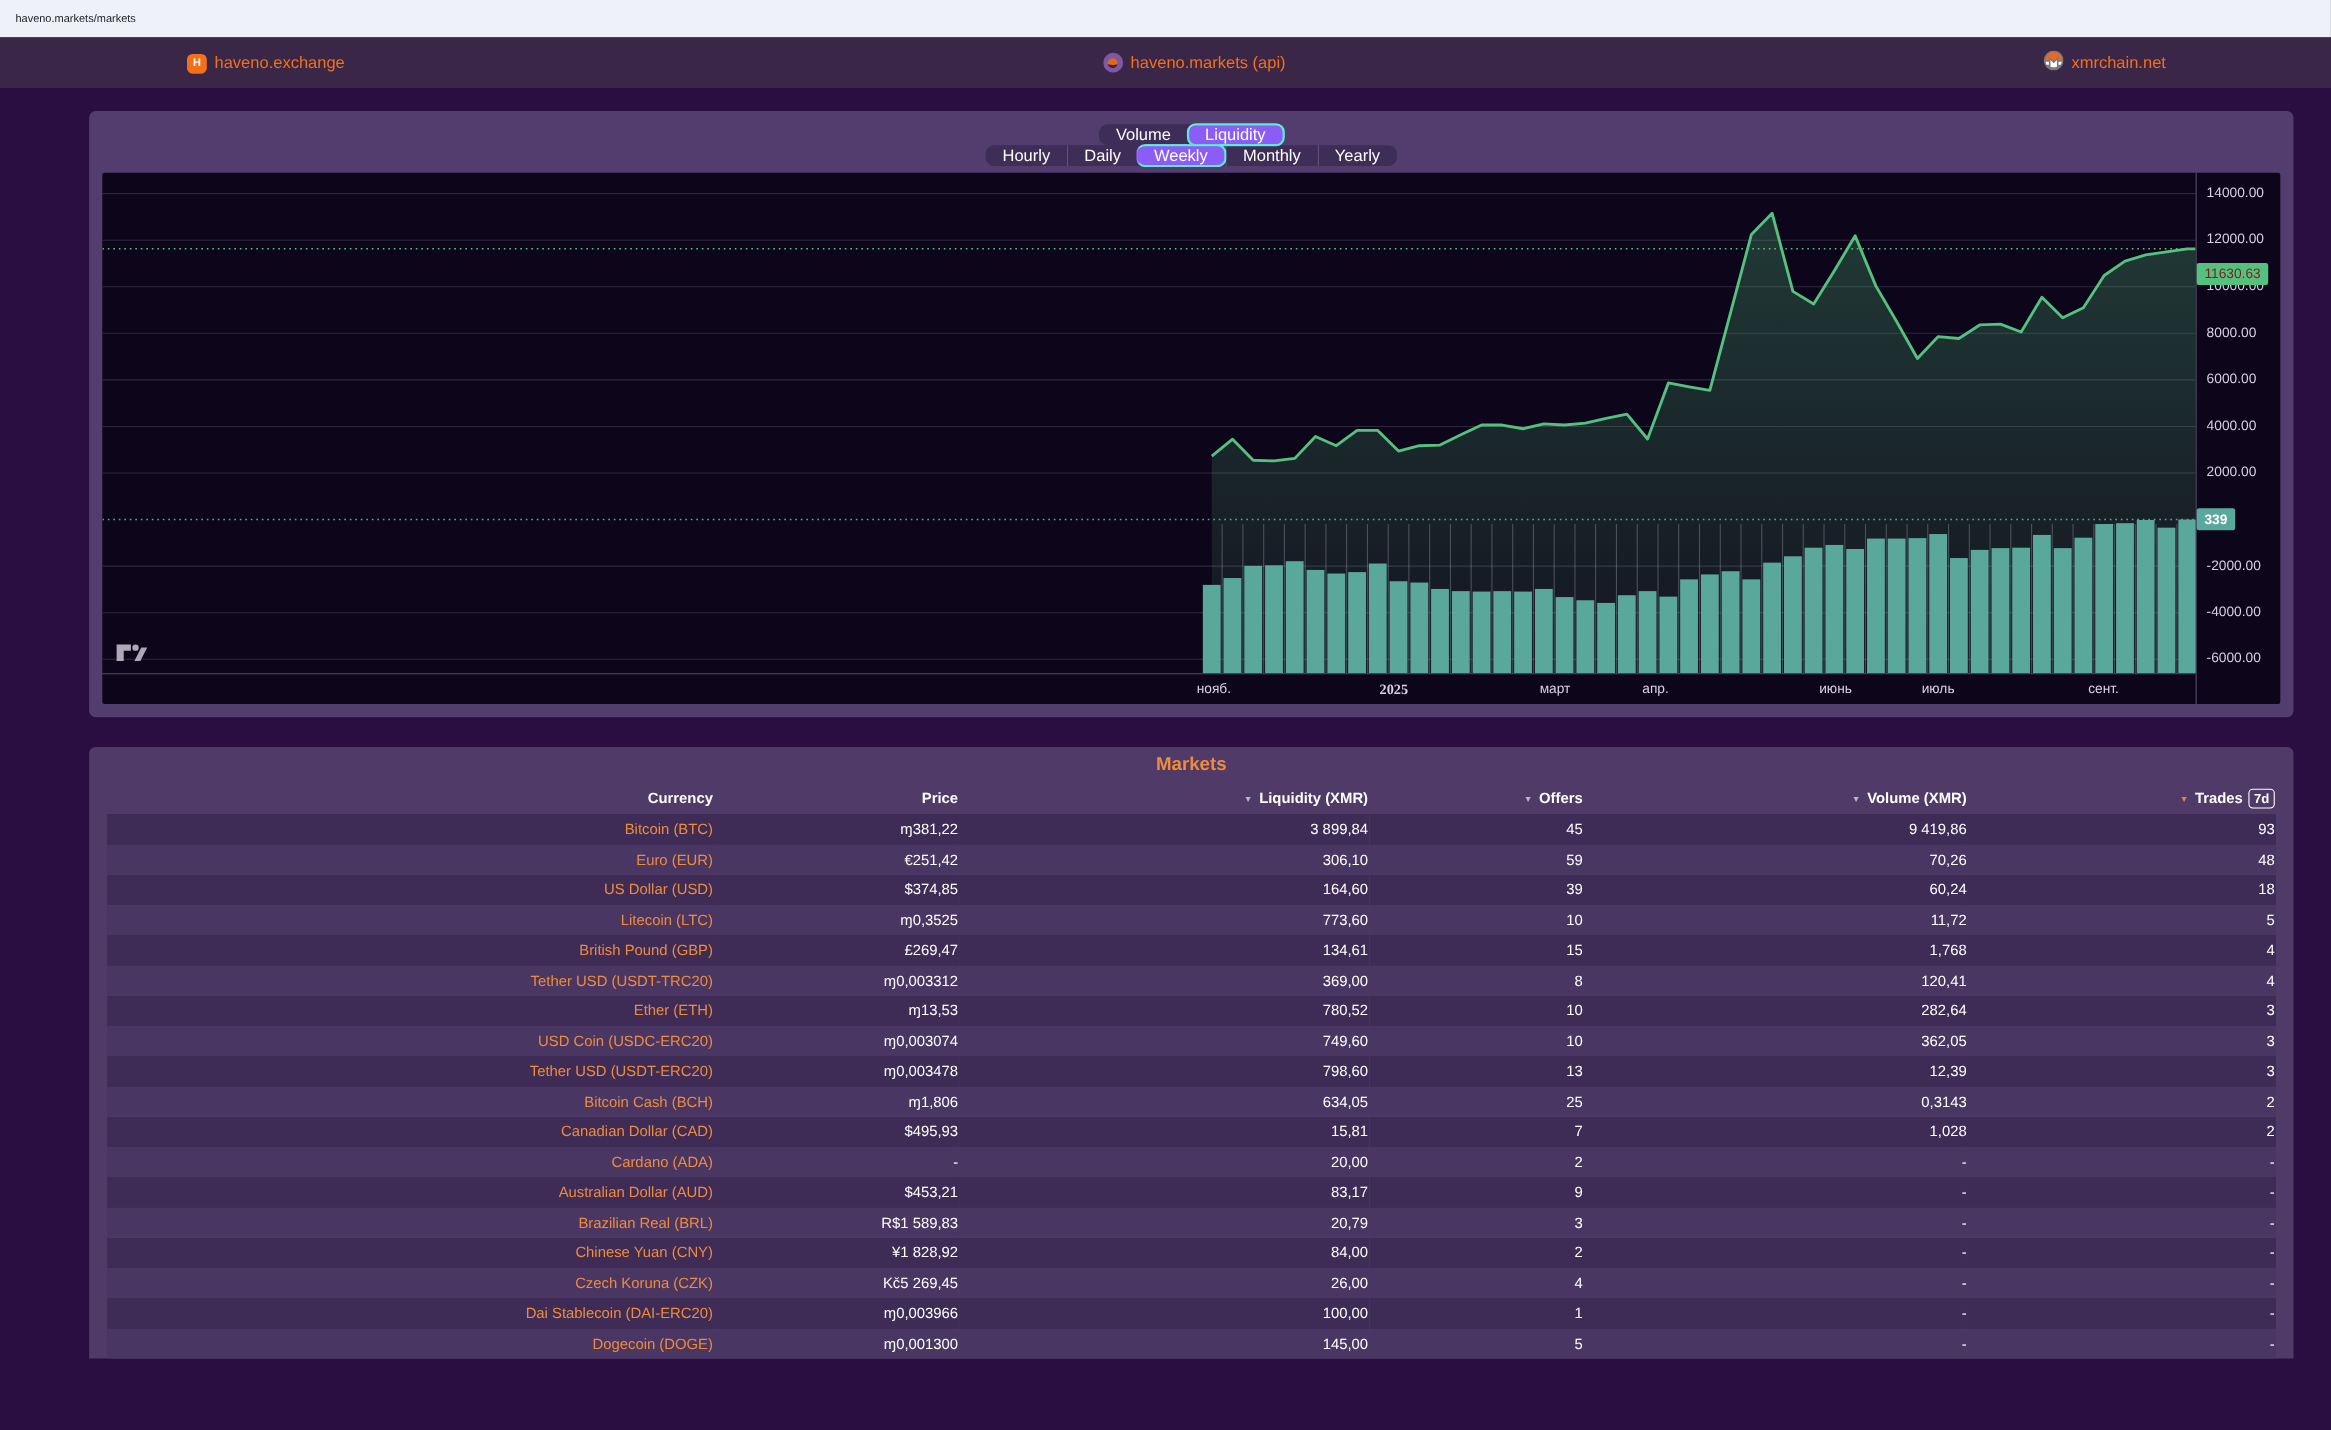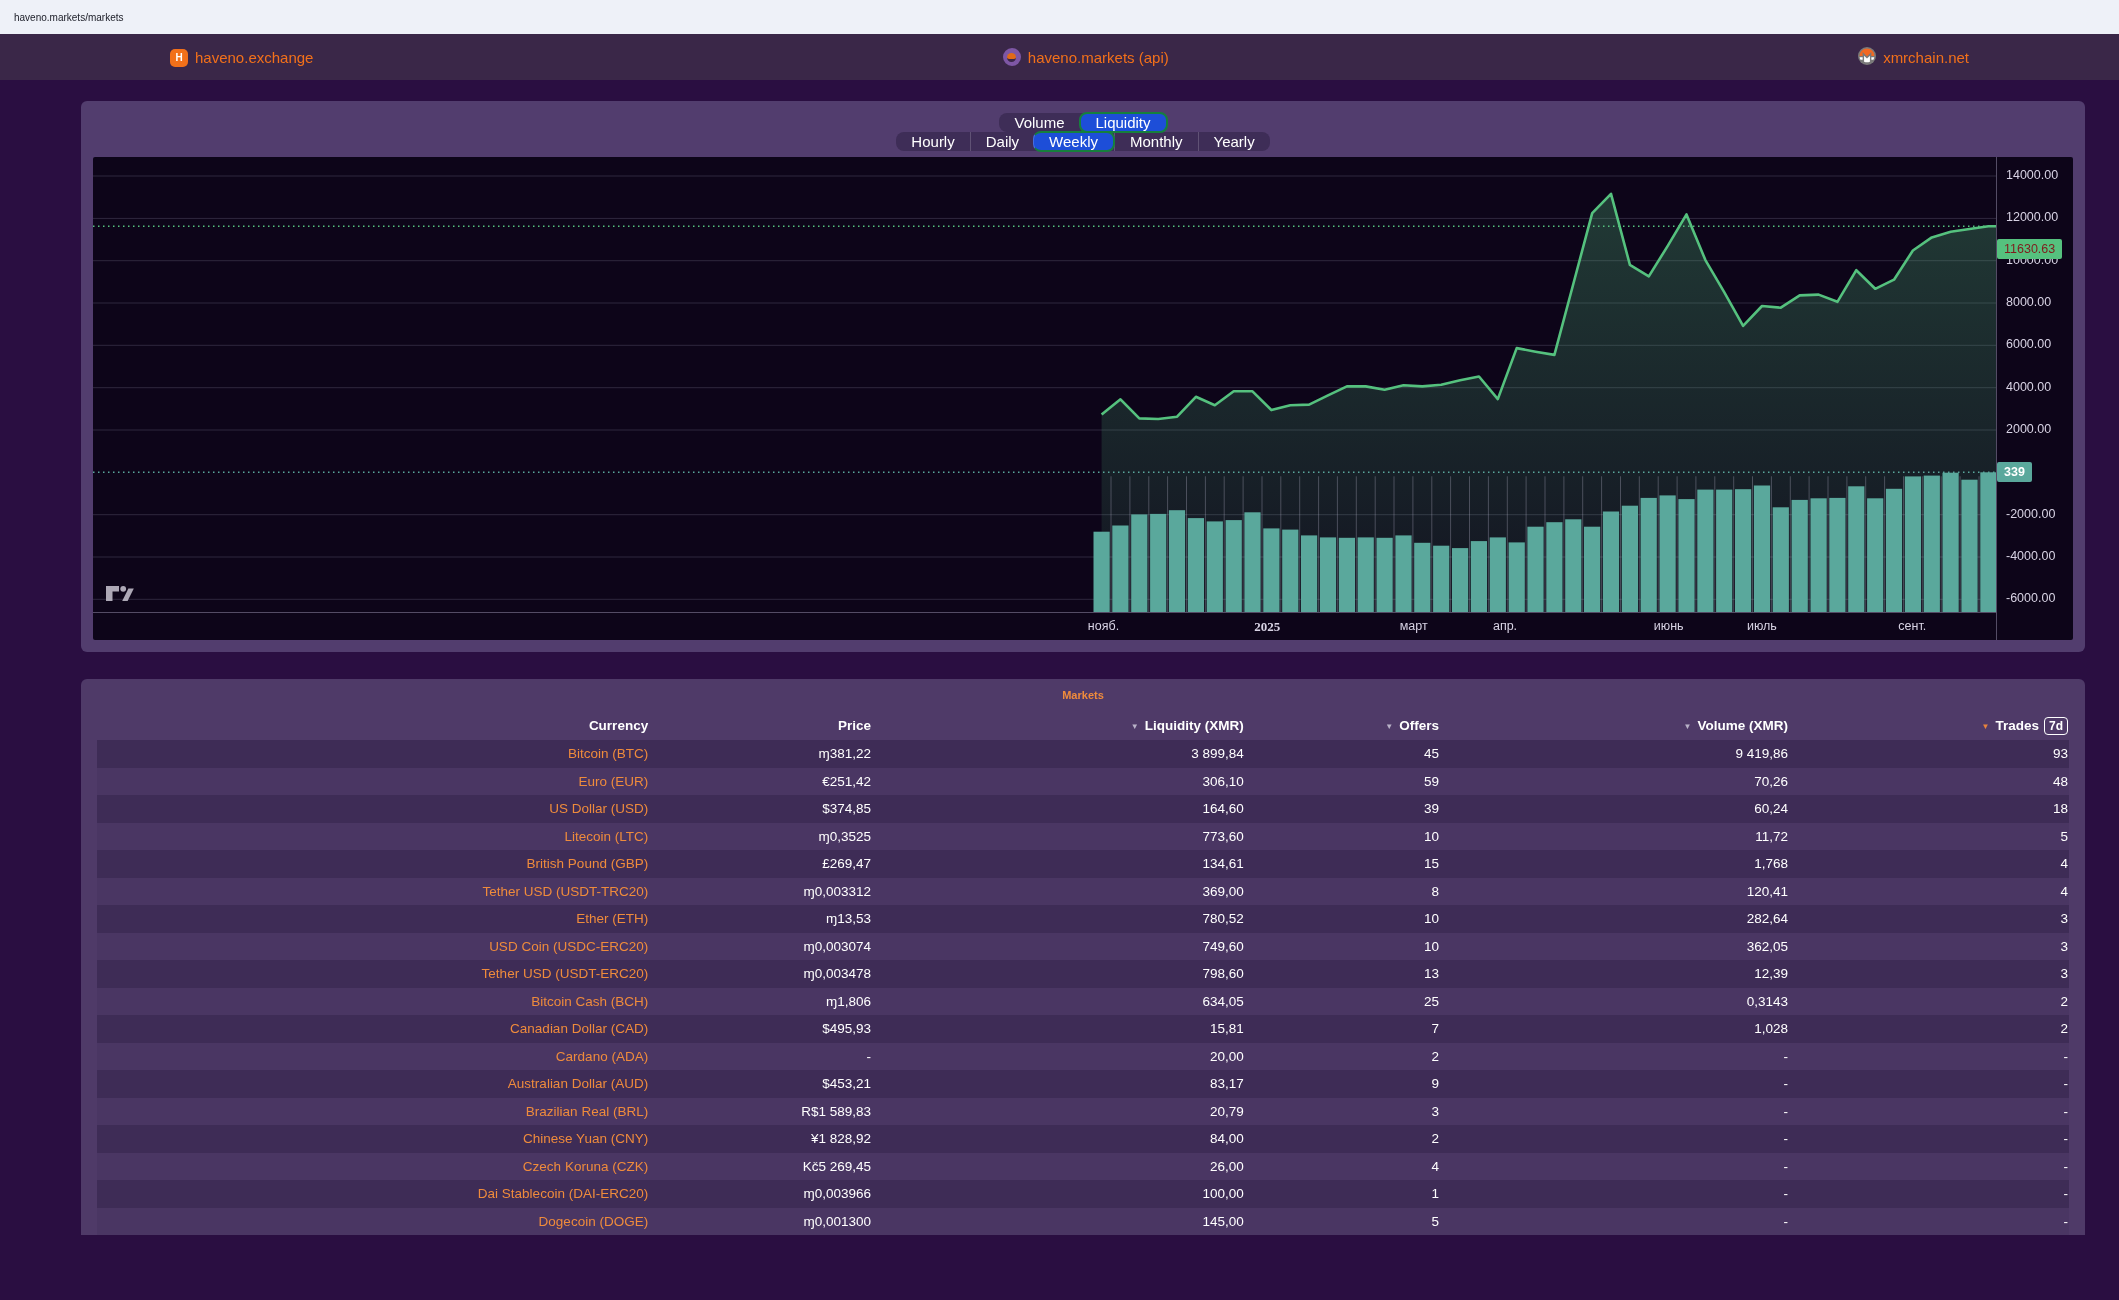--- a/index.html
+++ b/index.html
@@ -23,39 +23,39 @@
   .navlink{display:flex;align-items:center;gap:7px;color:var(--accent);font-size:15px;cursor:pointer;}
   .badge-ico{width:18px;height:18px;border-radius:50%;display:inline-flex;align-items:center;
     justify-content:center;font-size:10px;font-weight:bold;color:#fff;flex:0 0 auto;}
   
   .chart-panel{margin:21px 34px 0 81px;background:var(--panel);border-radius:6px;padding:12px;}
   .toolbar{display:flex;justify-content:space-between;align-items:center;margin-bottom:8px;height:36px;flex-direction:column;}
   .btn-group{display:flex;background:#3e2d57;border-radius:8px;align-items:stretch;height:36px;}
   .tf-group .btn + .btn{border-left:1px solid rgba(255,255,255,.18);}
   .btn{color:#fff;font-size:15px;padding:0 15px;display:flex;align-items:center;cursor:pointer;
     background:transparent;border:none;font-family:inherit;white-space:nowrap;}
-  .btn.selected{background:#1d4ed8;border:2px solid #15803d;border-radius:8px;margin:-1px;z-index:2;}
+  .btn.selected{background:#8b5cf6;border:2px solid #5eead4;border-radius:8px;margin:-1px;z-index:2;}
   .chart-wrap{position:relative;background:var(--chartbg);display:flex;height:483px;border-radius:2px;overflow:hidden;}
   .plot{position:relative;width:1903px;height:483px;}
   .plot svg{display:block;}
   .xaxis{position:absolute;left:0;bottom:0;width:1903px;height:28px;
     border-top:1px solid rgba(170,165,195,.45);}
   .xlab{position:absolute;top:6px;transform:translateX(-50%);font-size:12.5px;color:var(--axis-text);}
   .xlab.year{font-weight:bold;font-size:13px;font-family:Liberation Serif, serif;}
   .yaxis{position:relative;width:74px;height:483px;border-left:1px solid rgba(170,165,195,.45);}
   .ylab{position:absolute;left:9px;font-size:12.5px;color:var(--axis-text);white-space:nowrap;}
   .price-tag{position:absolute;left:0;height:20px;display:flex;align-items:center;padding:0 7px;
     font-size:12.5px;border-radius:2px;}
   .price-tag.line{background:var(--green);color:#7f1d1d;font-weight:normal;margin-top:23px;}
   .price-tag.bar{background:var(--teal);color:#fff;font-weight:bold;}
   .tv-logo{position:absolute;left:12px;bottom:38px;opacity:.85;cursor:pointer;}
   
   .table-panel{margin:27px 34px 0 81px;background:#4f3a68;border-radius:6px 6px 0 0;padding:0 16px;}
   .tbl-title{height:32px;display:flex;align-items:center;justify-content:center;
-    color:#ef8b3c;font-weight:bold;font-size:11px;text-align:right;}
+    color:#ef8b3c;font-weight:bold;font-size:17px;text-align:right;}
   table{width:100%;border-collapse:collapse;table-layout:fixed;font-size:13.5px;}
   th{color:#fff;font-weight:bold;height:29px;white-space:nowrap;cursor:pointer;}
   td{height:27.5px;color:#fff;white-space:nowrap;overflow:hidden;}
   th.num,td.num{text-align:right;}
   th.cur,td.cur{text-align:right;}
   tbody tr:nth-child(odd){background:var(--rowodd);}
   tbody tr:nth-child(even){background:var(--roweven);}
   td.cur{color:#ef8b3c;cursor:pointer;}
   .sort-ico{font-size:8px;color:#b9b2c8;margin-right:6px;vertical-align:1px;}
   .sort-ico.active{color:#e8833c;}

